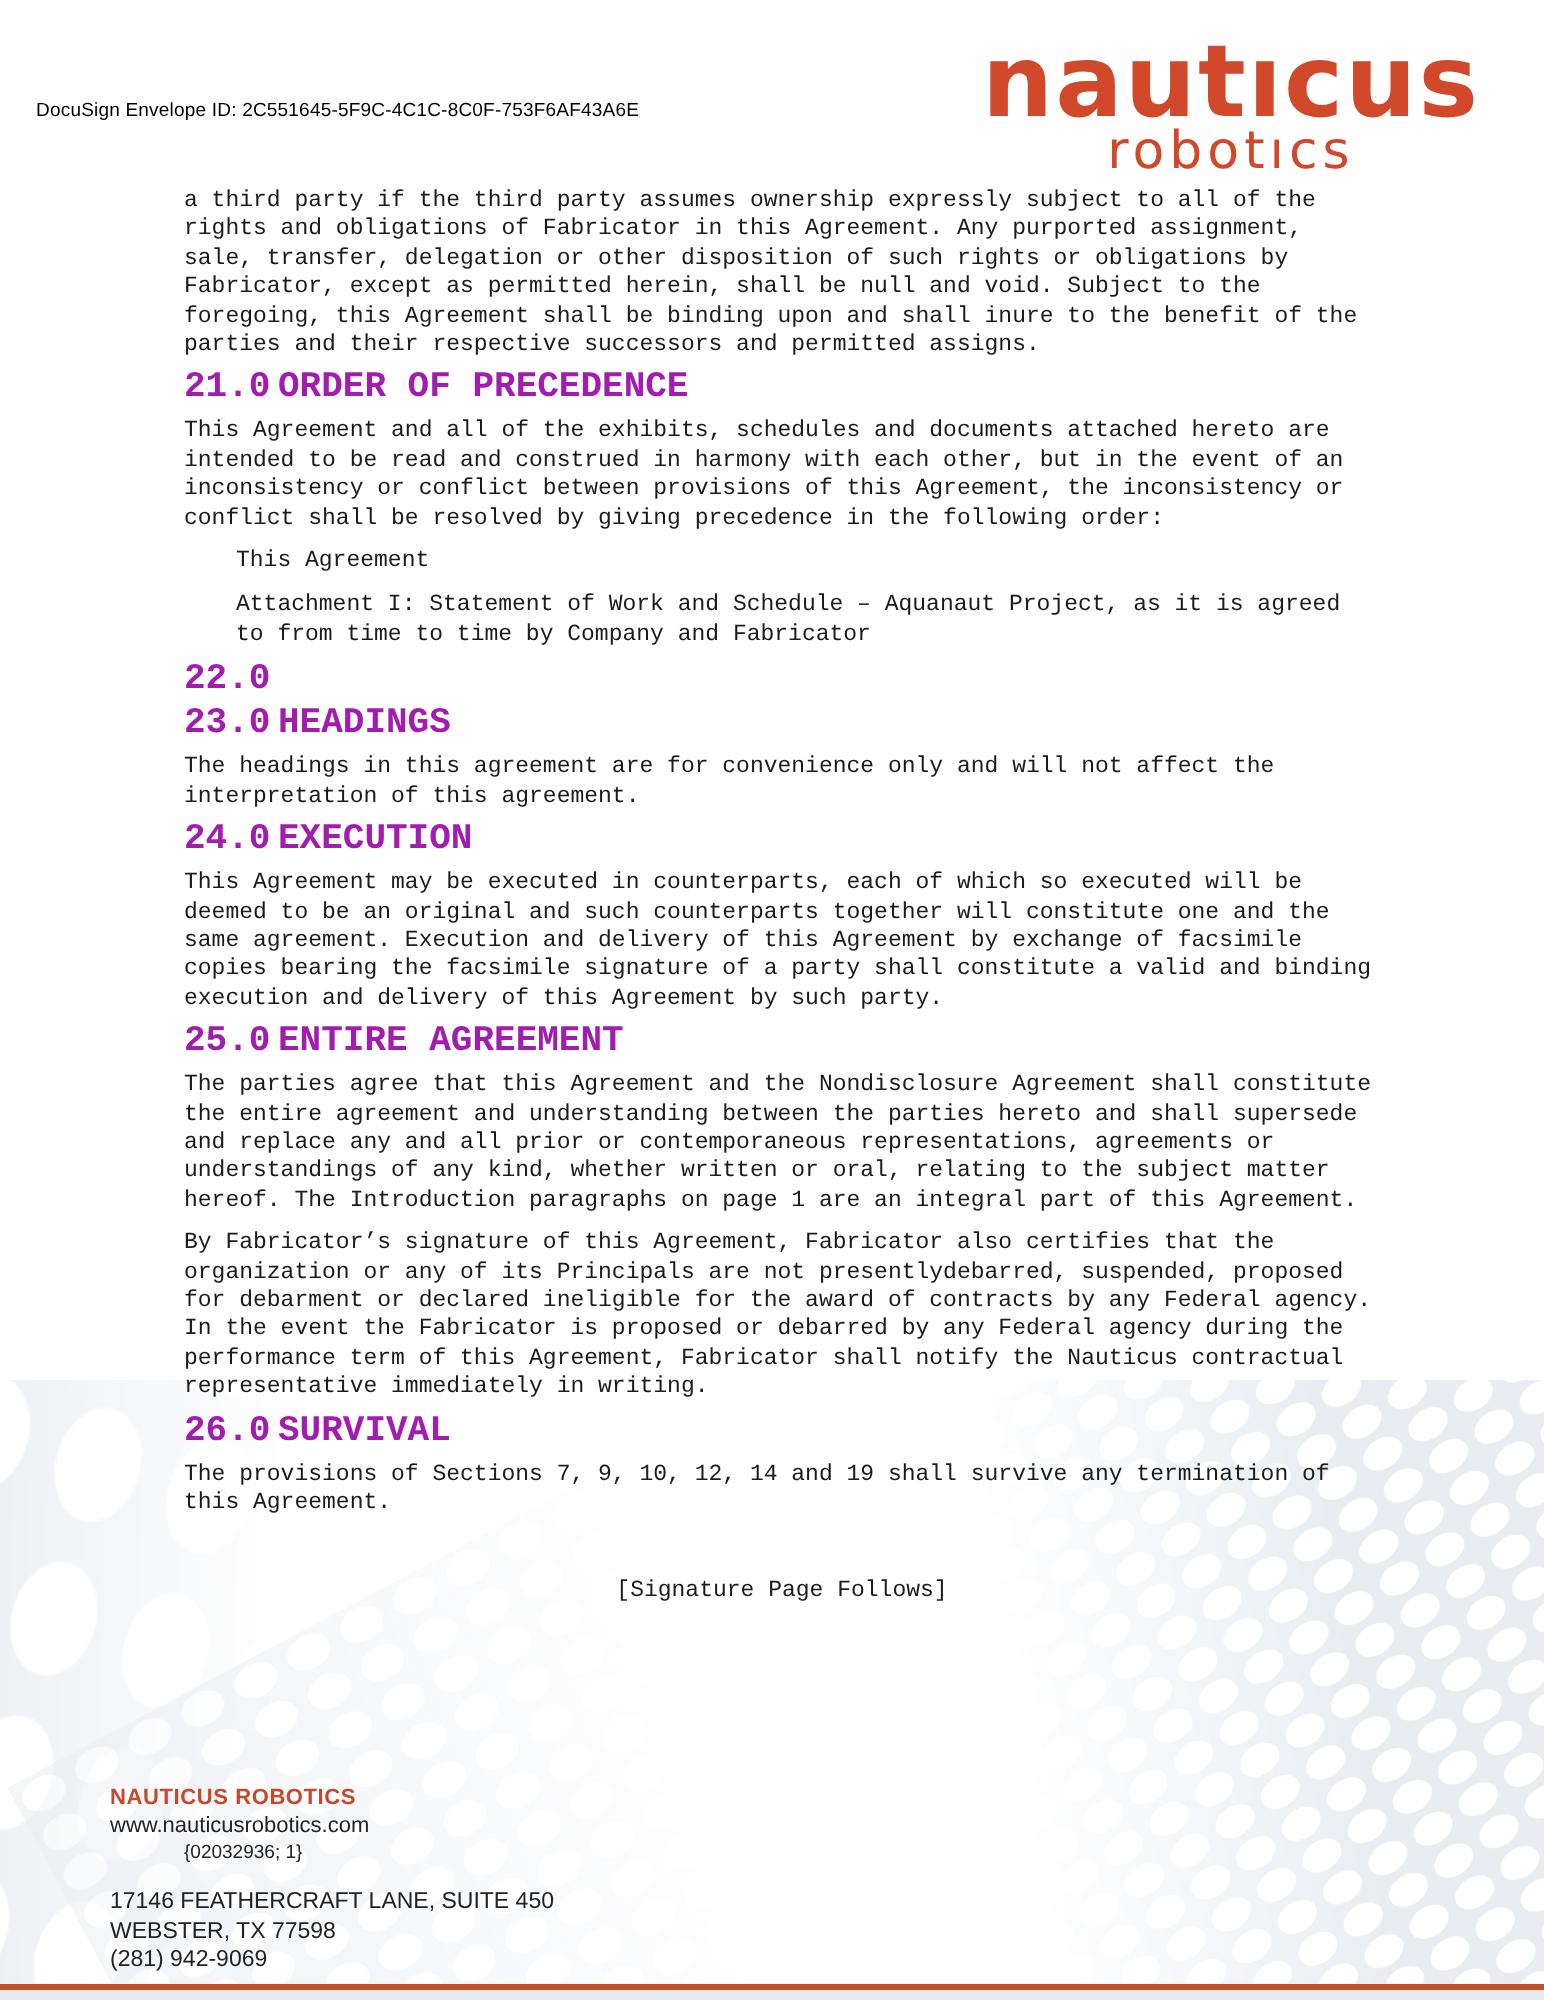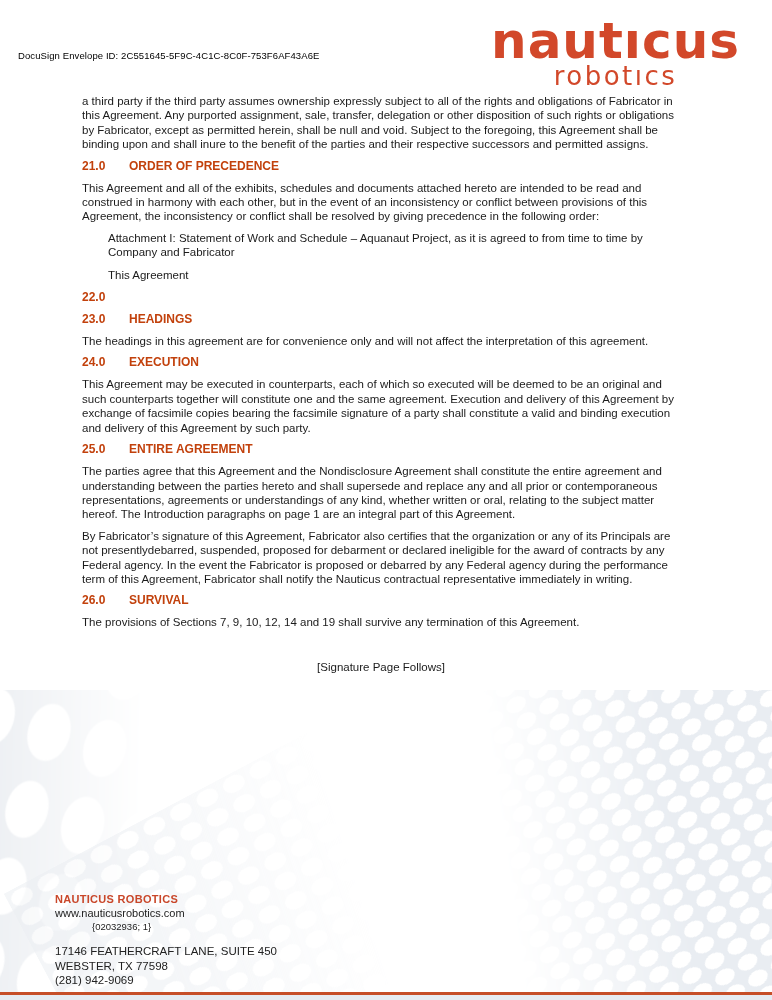--- a/index.html
+++ b/index.html
@@ -56,27 +56,27 @@
   .logo-primary {
     display:block; font-size:50px; font-weight:700; letter-spacing:1px;
   }
   .logo-secondary {
     display:block; font-size:26px; font-weight:400; letter-spacing:2.5px;
     margin-top:-3px;
   }
 
   
   .doc-body {
-    position:absolute; top:94px; left:82px; width:598px; z-index:2;
-    font-size:11.5px; line-height:14.4px; color:#1b1b1b;
+    position:absolute; top:94px; left:92px; width:598px; z-index:2;
+    font-size:11.5px; line-height:14.4px; color:#1b1b1b;font-family:Liberation Mono, monospace;
   }
   .doc-body p { margin:0 0 7px 0; }
   .section-heading {
-    display:flex; font-weight:700; font-size:12px; line-height:15px;
-    margin:7px 0 7px 0; color:#c2410c;
+    display:flex; font-weight:700; font-size:18px; line-height:15px;
+    margin:7px 0 7px 0; color:#a21caf;
   }
   .section-number { width:47px; flex:none; }
   .indent-item { margin:0 0 8px 26px; max-width:560px; }
   .sig-note { text-align:center; margin-top:30px; }
 
   
   .footer {
     position:absolute; left:55px; top:893px; z-index:2;
     color:#2b2b2b; line-height:1.25;
   }
@@ -107,22 +107,22 @@
 
 <div class="doc-body" style="color: rgb(27, 27, 27);">
 
   <p>a third party if the third party assumes ownership expressly subject to all of the rights and obligations of Fabricator in this Agreement.  Any purported assignment, sale, transfer, delegation or other disposition of such rights or obligations by Fabricator, except as permitted herein, shall be null and void. Subject to the foregoing, this Agreement shall be binding upon and shall inure to the benefit of the parties and their respective successors and permitted assigns.</p>
 
   <div class="section-heading">
     <span class="section-number">21.0</span>
     <span>ORDER OF PRECEDENCE</span>
   </div>
   <p>This Agreement and all of the exhibits, schedules and documents attached hereto are intended to be read and construed in harmony with each other, but in the event of an inconsistency or conflict between provisions of this Agreement, the inconsistency or conflict shall be resolved by giving precedence in the following order:</p>
+  <div class="indent-item">This Agreement</div>
   <div class="indent-item">Attachment I: Statement of Work and Schedule – Aquanaut Project, as it is agreed to from time to time by Company and Fabricator</div>
-  <div class="indent-item">This Agreement</div>
 
   <div class="section-heading">
     <span class="section-number">22.0</span>
   </div>
 
   <div class="section-heading">
     <span class="section-number">23.0</span>
     <span>HEADINGS</span>
   </div>
   <p>The headings in this agreement are for convenience only and will not affect the interpretation of this agreement.</p>

